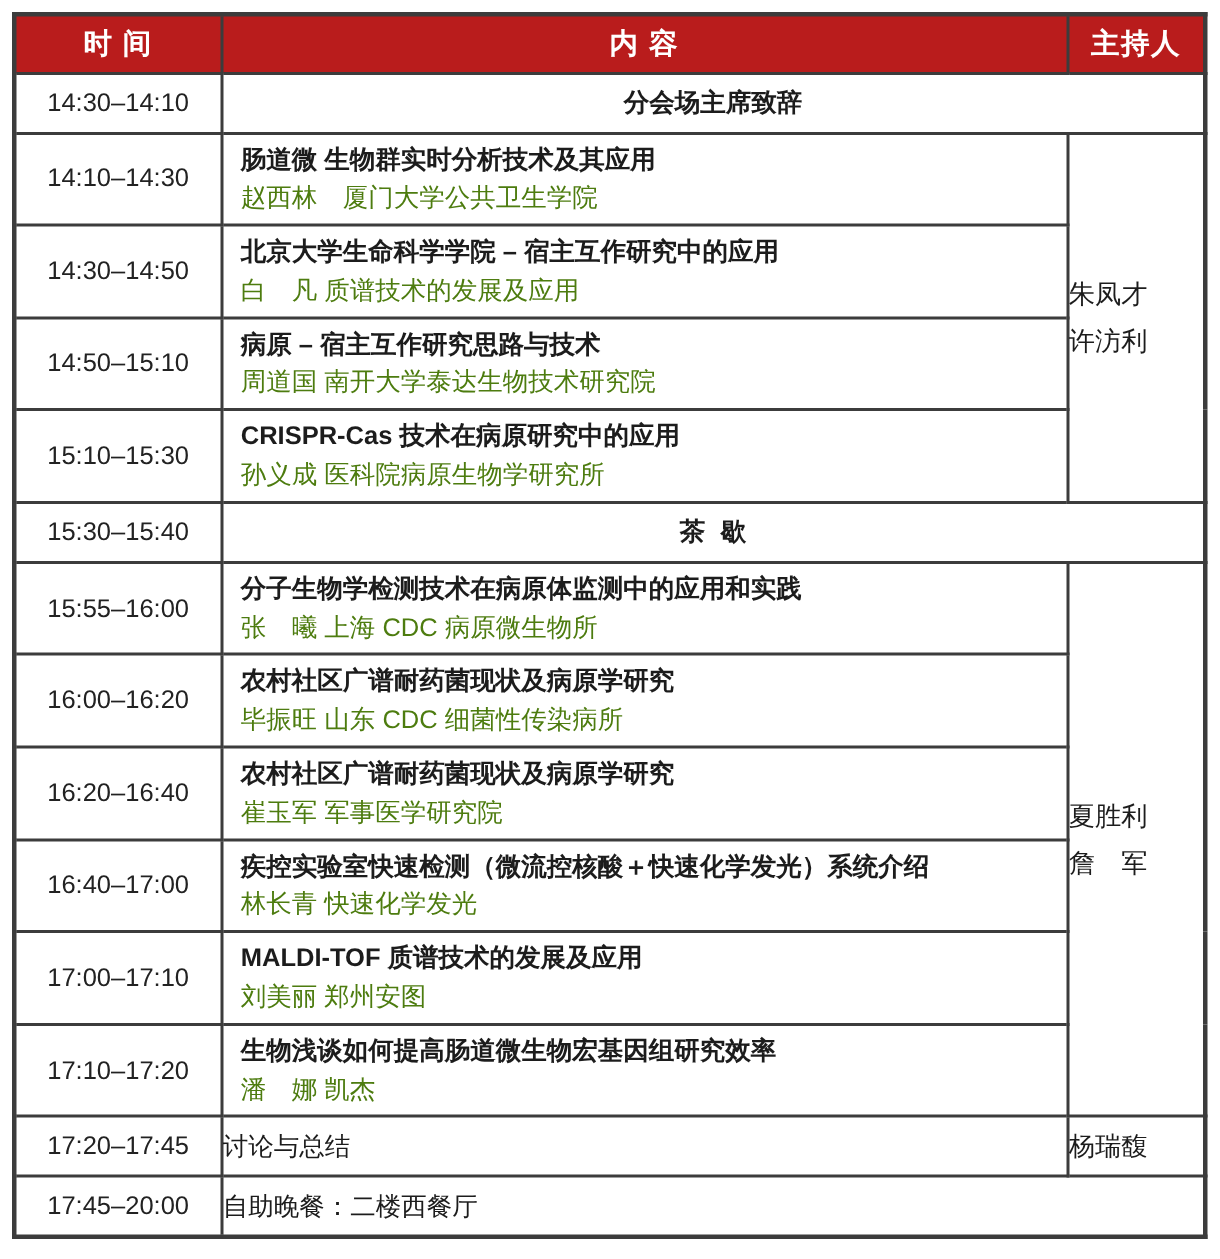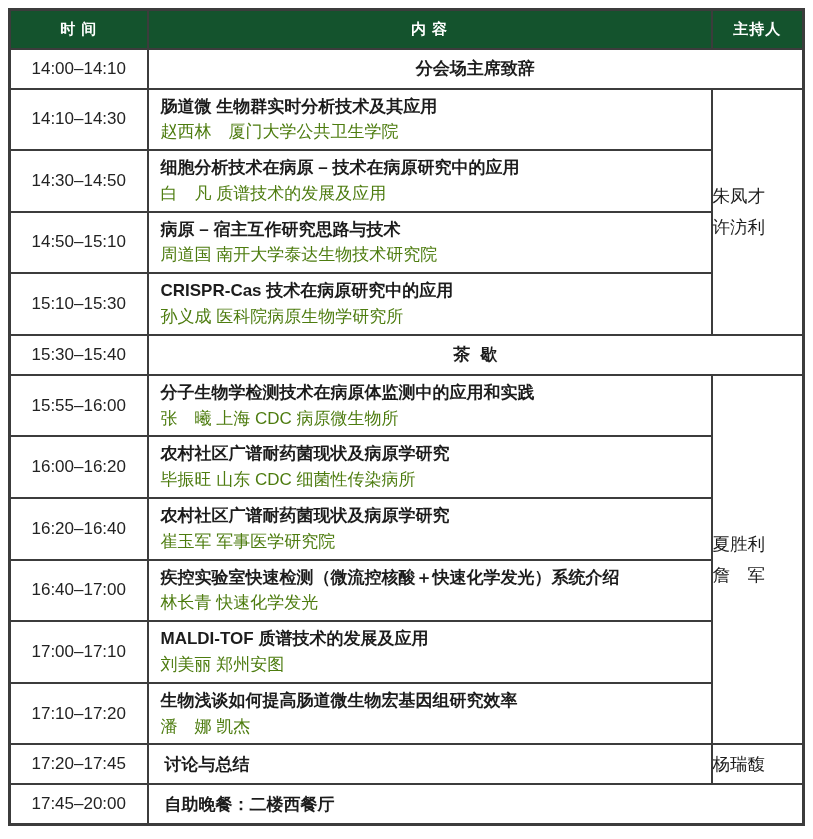--- a/index.html
+++ b/index.html
@@ -22,44 +22,44 @@
   table.agenda { border: 3px solid #3c3c3c; }
   col.c-time { width: 138px; }
   col.c-content { width: auto; }
   col.c-host { width: 92px; }
 
   tr.r-header { height: 39px; }
   tr.r-single { height: 40px; }
   tr.r-talk   { height: 60px; }
 
   th.hd {
-    background: #14532d;
+    background: #b91c1c;
     color: #ffffff;
-    font-size: 15px;
+    font-size: 19px;
     font-weight: bold;
     text-align: center;
     letter-spacing: 1px;
   }
   td.time {
     text-align: center;
     font-size: 17px;
     white-space: nowrap;
     color: #222222;
   }
   td.full-center {
     text-align: center;
     font-weight: bold;
     font-size: 17px;
     font-family: Liberation Mono, monospace;
   }
   td.full-left, td.title-only {
     text-align: left;
-    font-weight: bold;
+    font-weight: normal;
     font-size: 17px;
-    padding-left: 16px;
+    padding-left: 0;
   }
   td.talk { padding: 5px 10px 5px 12px; text-align: left; }
   .talk-title {
     font-weight: bold;
     font-size: 17px;
     line-height: 1.4;
   }
   .talk-speaker {
     font-weight: normal;
     font-size: 17px;
@@ -85,39 +85,39 @@
     </colgroup>
 
     <tbody>
         <tr class="r-header">
       <th class="hd">时 间</th>
       <th class="hd">内 容</th>
       <th class="hd">主持人</th>
     </tr>
 
     <tr class="r-single">
-      <td class="time">14:00–14:10</td>
+      <td class="time">14:30–14:10</td>
       <td class="full-center" colspan="2">分会场主席致辞</td>
     </tr>
 
     <tr class="r-talk">
       <td class="time">14:10–14:30</td>
       <td class="talk">
         <div class="talk-title">肠道微 生物群实时分析技术及其应用</div>
         <div class="talk-speaker">赵西林　厦门大学公共卫生学院</div>
       </td>
       <td class="host" rowspan="4">
         <div class="host-line">朱凤才</div>
         <div class="host-line">许汸利</div>
       </td>
     </tr>
     <tr class="r-talk">
       <td class="time">14:30–14:50</td>
       <td class="talk">
-        <div class="talk-title">细胞分析技术在病原 – 技术在病原研究中的应用</div>
+        <div class="talk-title">北京大学生命科学学院 – 宿主互作研究中的应用</div>
         <div class="talk-speaker">白　凡 质谱技术的发展及应用</div>
       </td>
     </tr>
     <tr class="r-talk">
       <td class="time">14:50–15:10</td>
       <td class="talk">
         <div class="talk-title">病原 – 宿主互作研究思路与技术</div>
         <div class="talk-speaker">周道国 南开大学泰达生物技术研究院</div>
       </td>
     </tr>

